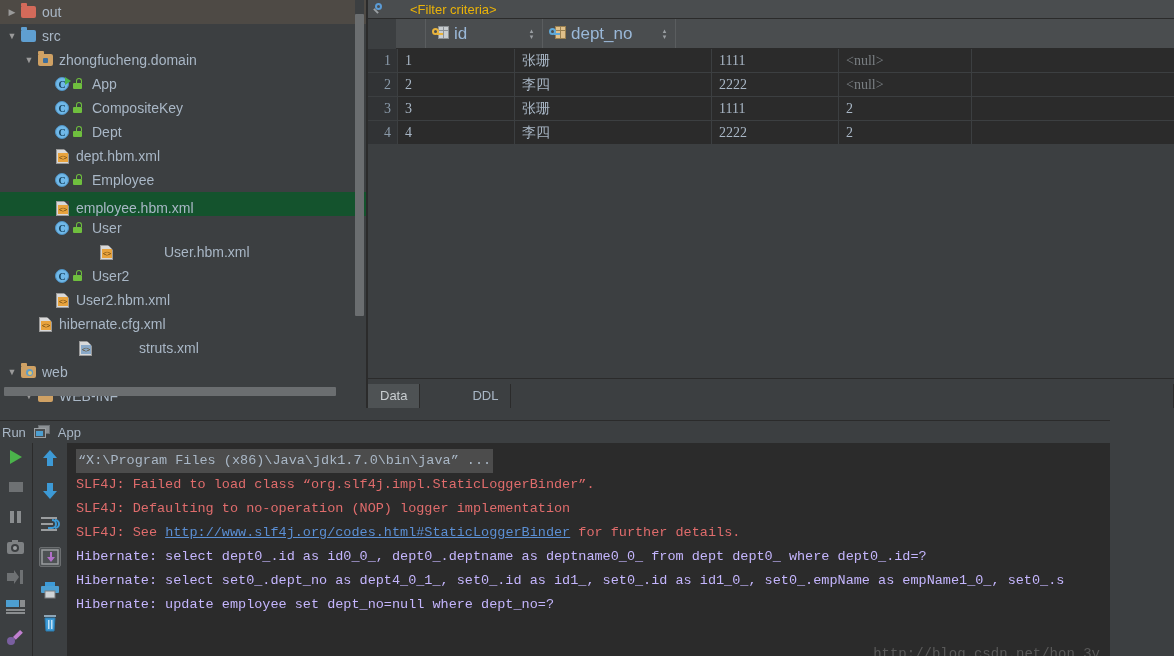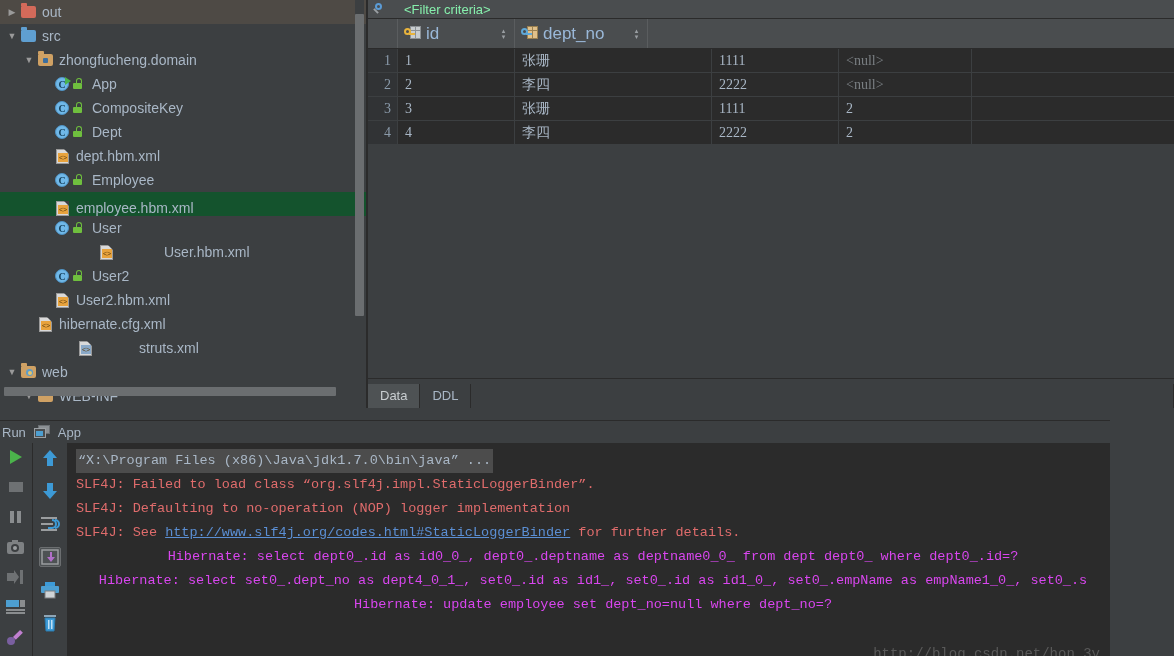--- a/index.html
+++ b/index.html
@@ -75,24 +75,25 @@
   .tree-edge { position:absolute; left:366px; top:0; width:2px; height:408px; background:#2b2b2b; }
 
   
   .grid-pane {
     position:absolute; left:368px; top:0; width:806px; height:408px; background:#3c3f41;
   }
   .filter-bar {
     height:19px; display:flex; align-items:center; padding-left:4px;
     background:#4a4d4f; border-bottom:1px solid #2b2b2b;
   }
-  .filter-txt { color:#86efac; font-size:13px; margin-left:18px; }
+  .filter-txt { color:#eab308; font-size:13px; margin-left:24px; }
   .grid-head {
     display:flex; height:30px; background:#4a4d4f;
     border-bottom:1px solid #2b2b2b;
+    margin-left:28px;
   }
   .gh-rownum { width:30px; border-right:1px solid #5a5d5f; }
   .gh-cell {
     display:flex; align-items:center; border-right:1px solid #5a5d5f;
     padding-left:6px; position:relative;
   }
   .gh-name { color:#9ab8d8; font-size:17px; margin-left:5px; font-family:"Liberation Sans", sans-serif; }
   .sortmark {
     position:absolute; right:7px; top:50%; transform:translateY(-50%);
     width:7px; height:12px; color:#9a9fa3; font-size:7px; line-height:6px; text-align:center;
@@ -184,21 +185,21 @@
   .console {
     flex:1; background:#2b2b2b; position:relative; overflow:hidden;
     padding:6px 0 0 8px;
   }
   .cline {
     font-family:"Liberation Mono", monospace; font-size:13.5px; line-height:24px;
     white-space:nowrap; color:#a9b7c6;
   }
   .cline.cmd { color:#a9b7c6; display:inline-block; background:#4c4c4c; padding:0 2px; }
   .cline.err { color:#e06c6c; }
-  .cline.sql { color:#d946ef;text-align:center; }
+  .cline.sql { color:#c4b5fd; }
   .clink { color:#5b8fd4; text-decoration:underline; }
   .watermark {
     position:absolute; right:10px; bottom:6px;
     font-family:"Liberation Mono", monospace; font-size:14px; color:#595959;
   }
 </style>
 </head>
 <body>
 
 <div id="root">
@@ -433,21 +434,21 @@
           <div class="rn">4</div>
           <div class="gcell" style="width:117px">4</div>
           <div class="gcell" style="width:197px">李四</div>
           <div class="gcell" style="width:127px">2222</div>
           <div class="gcell" style="width:133px">2</div>
         </div>
       </div>
     <div class="grid-rest" style="position:absolute;left:0;top:145px;right:0;bottom:30px;"></div>
 
     <div class="grid-tabs">
-      <div id="grid-tabs-inner" style="display:flex;">
+      <div id="grid-tabs-inner" style="display:flex;gap:40px;">
           <div class="gtab active">Data</div>
           <div class="gtab">DDL</div>
         </div>
       <div class="gtab-spacer"></div>
     </div>
   </div>
 
   <div class="run-pane">
     <div class="run-header">
       <span class="run-title">Run</span>

